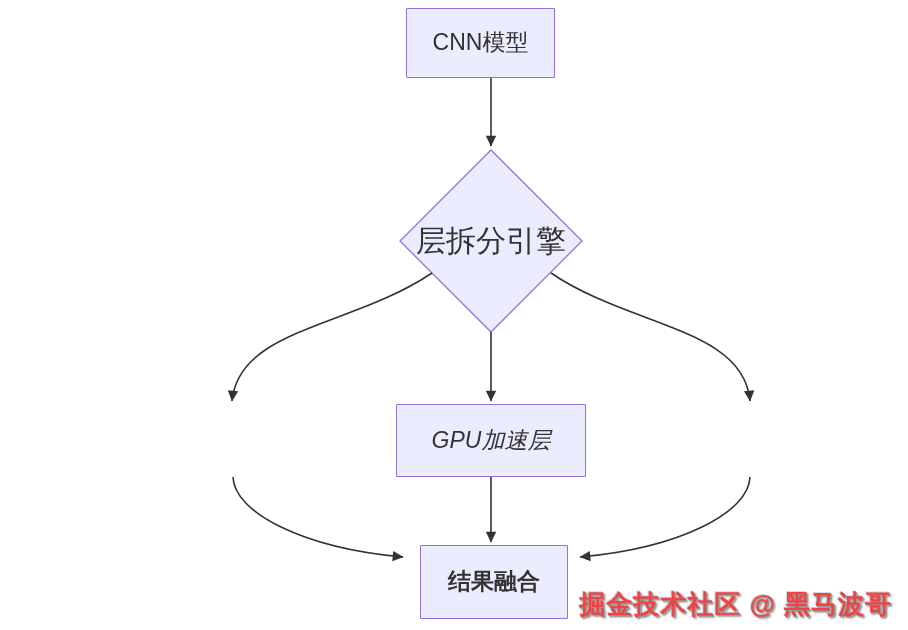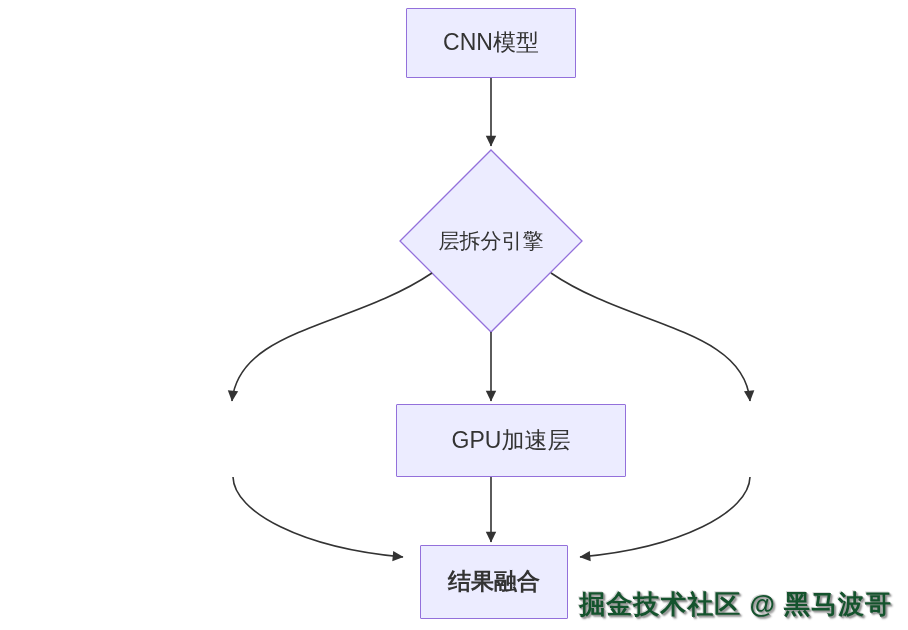--- a/index.html
+++ b/index.html
@@ -45,33 +45,33 @@
     line-height: 1.2;
     text-align: center;
     border-radius: 1px;
   }
   .diamond-label {
     position: absolute;
     display: flex;
     align-items: center;
     justify-content: center;
     color: #333333;
-    font-size: 21px;
+    font-size: 30px;
     text-align: center;
     background: transparent;
     pointer-events: none;
   }
   .watermark {
     position: absolute;
     right: 16px;
     bottom: 8px;
     font-size: 26px;
     font-weight: 700;
     letter-spacing: 1px;
-    color: #14532d;
+    color: #ef4444;
     text-shadow:
       1px 1px 0 #9a9a9a,
       2px 2px 2px #8c8c8c,
       -1px -1px 0 #d8d8d8;
     white-space: nowrap;
   }
 </style>
 </head>
 <body>
 
@@ -94,30 +94,30 @@
 
     <path class="edge" d="M 551 273 C 630 327 744 328 750 401" marker-end="url(#arrowhead)"></path>
 
     <path class="edge" d="M 233 477 C 234 512 302 548 403 557" marker-end="url(#arrowhead)"></path>
 
     <path class="edge" d="M 491 477 L 491 542" marker-end="url(#arrowhead)"></path>
 
     <path class="edge" d="M 750 477 C 749 512 681 548 580 557" marker-end="url(#arrowhead)"></path>
   </svg>
 
-  <div class="node" style="left:406px; top:8px; width:170px; height:70px;">
+  <div class="node" style="left:406px; top:8px; width:149px; height:70px;">
     <span>CNN模型</span>
   </div>
 
   <div class="diamond-label" style="left:400px; top:150px; width:182px; height:182px;">
     <span>层拆分引擎</span>
   </div>
 
 
-  <div class="node" style="left:396px; top:404px; width:230px; height:73px;">
+  <div class="node" style="left:396px; top:404px; width:190px; height:73px;font-style:italic;">
     <span>GPU加速层</span>
   </div>
 
 
   <div class="node" style="left:420px; top:545px; width:148px; height:74px;font-weight:bold;">
     <span>结果融合</span>
   </div>
 
   <div class="watermark">掘金技术社区 @ 黑马波哥</div>
 

